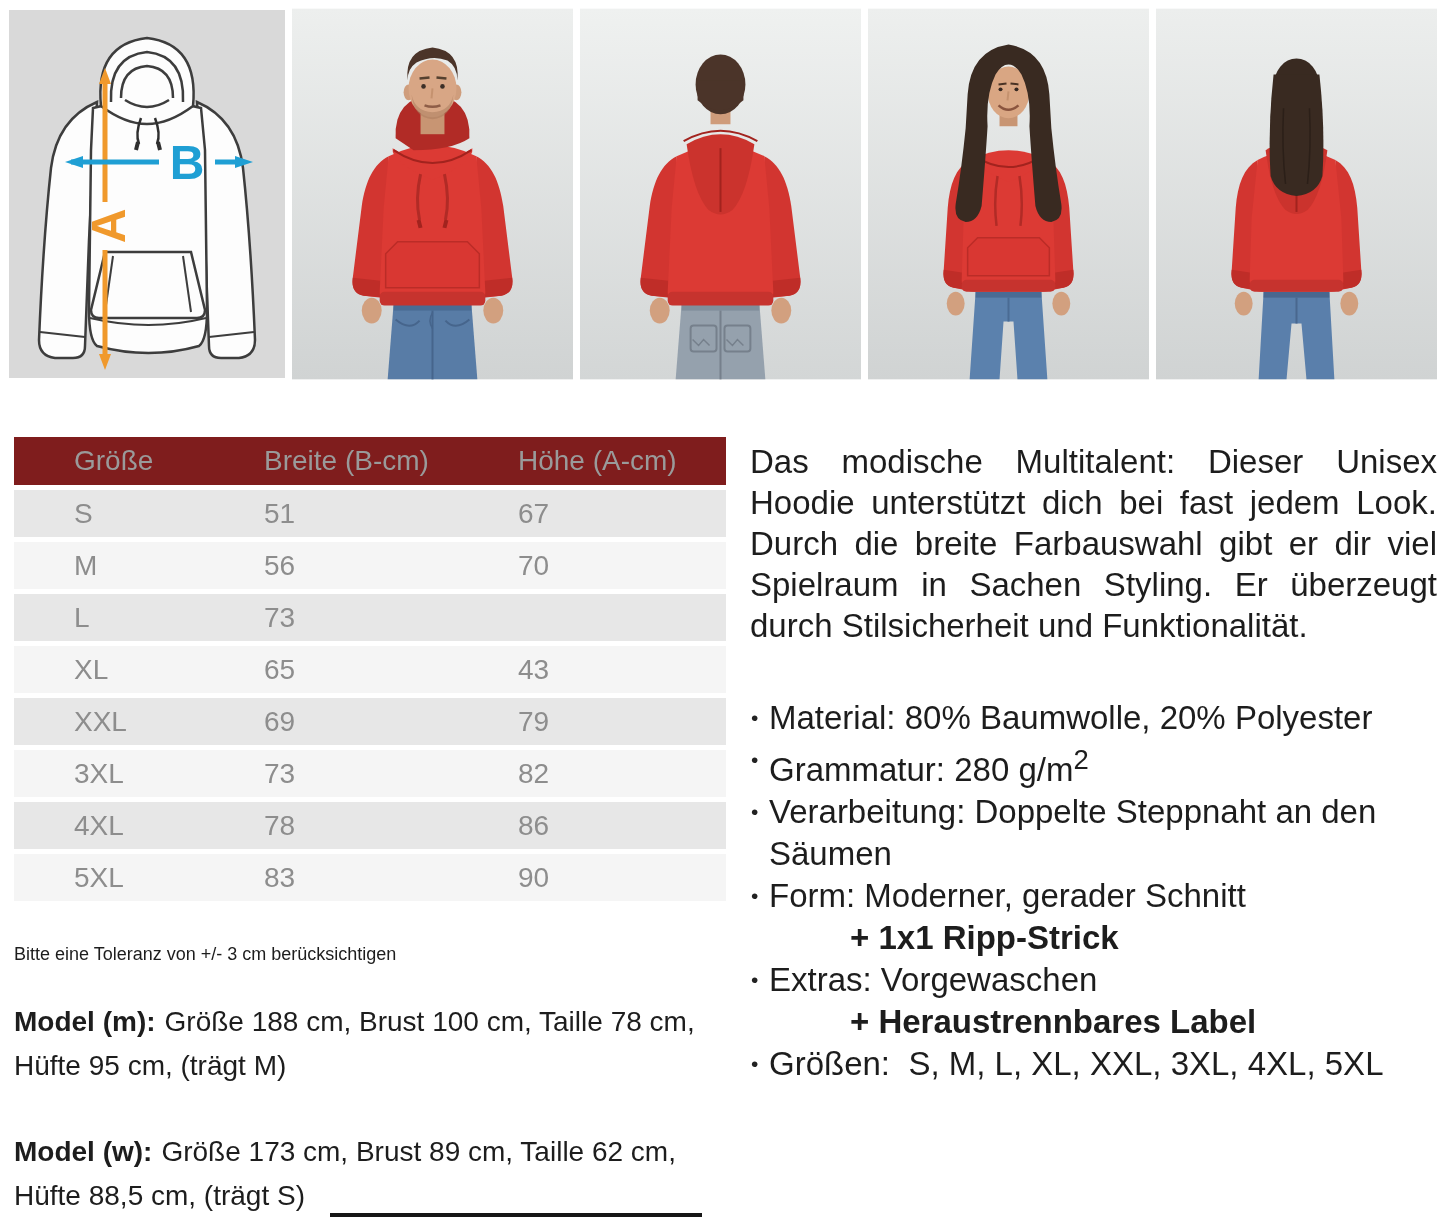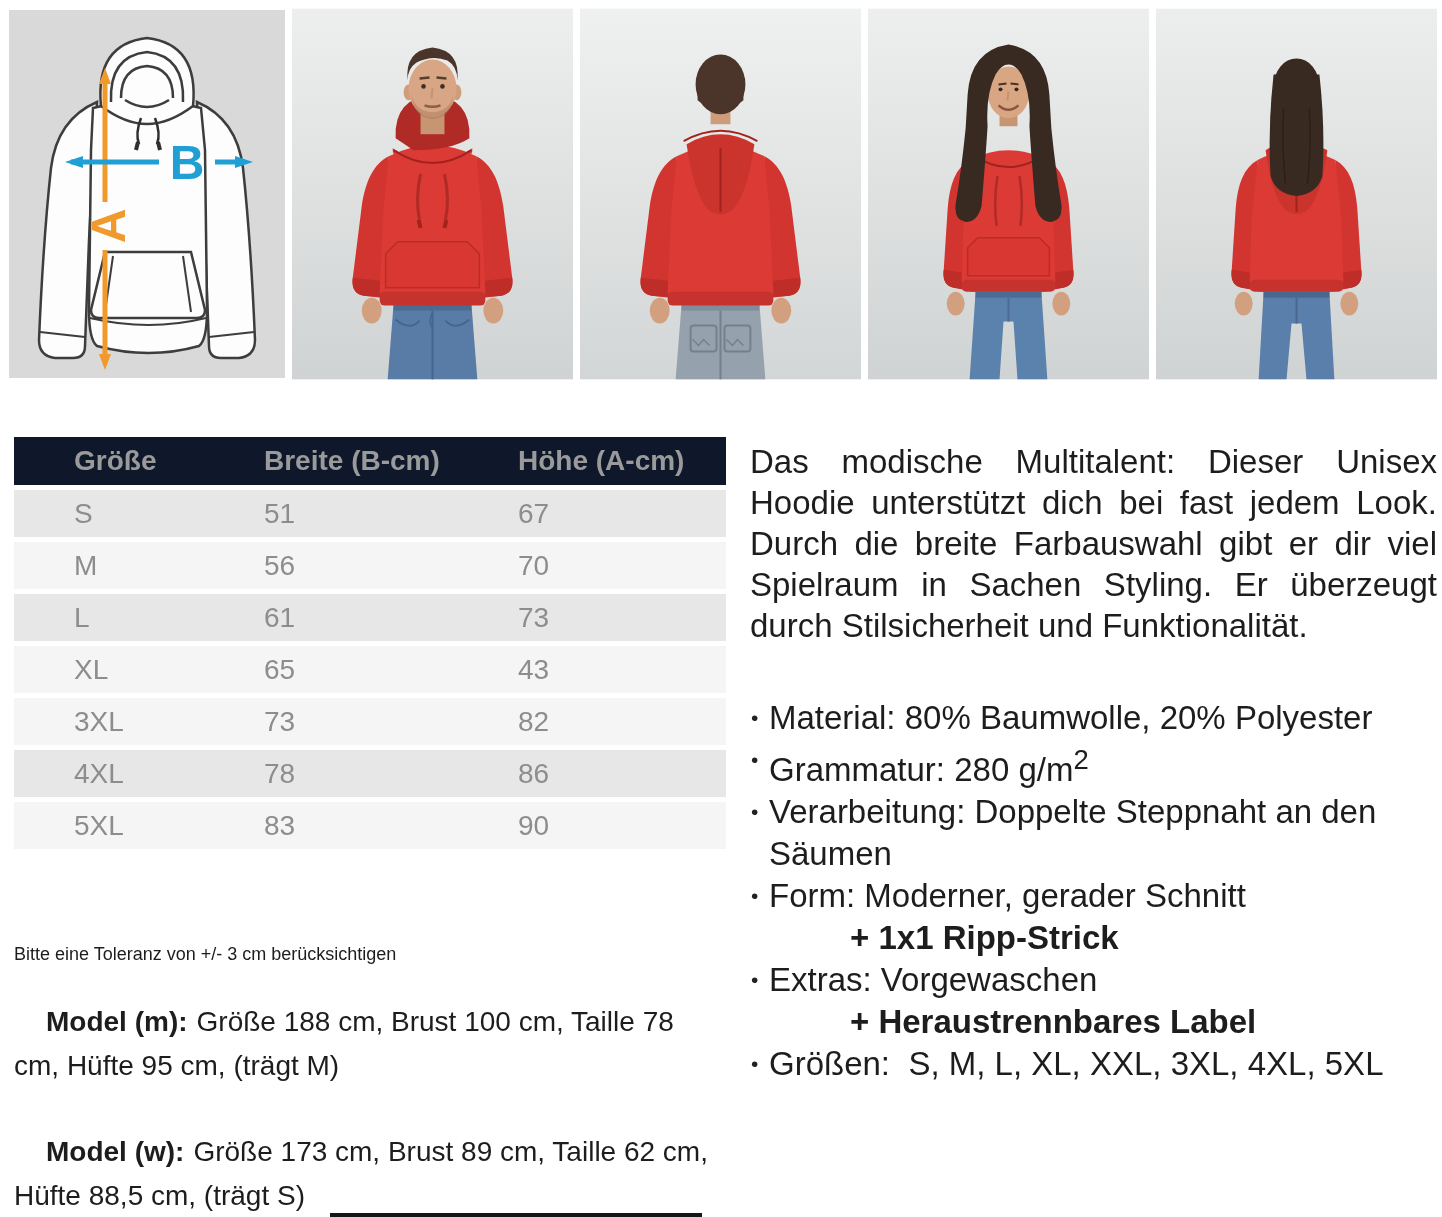--- a/index.html
+++ b/index.html
@@ -9,39 +9,39 @@
   
   .media-row{position:absolute;left:9px;top:8px;width:1428px;height:372px;display:flex;gap:7px;}
   .tile{flex:1;overflow:hidden;}
   .tile svg{display:block;width:100%;height:100%;}
   .diagram-tile{flex:0 0 276px;}
 
   
   .size-table{position:absolute;left:14px;top:437px;width:712px;font-size:28px;color:#8d8d8d;}
   .trow{display:grid;grid-template-columns:250px 254px 1fr;height:52px;align-items:center;
         border-bottom:5px solid #fff;box-sizing:border-box;}
-  .trow.head{height:53px;background:#0f172a;color:#9a9a9a;font-weight:bold;}
+  .trow.head{height:53px;background:#7f1d1d;color:#9a9a9a;}
   .trow .c1{padding-left:60px;}
   .trow.dark{background:#e7e7e7;}
   .trow.light{background:#f5f5f5;}
 
   
   .desc{position:absolute;left:750px;top:441px;width:687px;font-size:33px;line-height:41px;color:#1d1d1d;}
   .desc p{margin:0 0 51px 0;text-align:justify;}
   .bullets{list-style:none;margin:0;padding:0;}
   .bullets li{position:relative;padding-left:19px;line-height:42px;white-space:pre-wrap;}
   .bullets li::before{content:"\2022";position:absolute;left:1px;top:0;font-size:21px;color:#222;}
   .subline{display:block;padding-left:81px;white-space:pre-wrap;font-weight:bold;}
 
   
   .tolerance{position:absolute;left:14px;top:944px;width:700px;font-size:18px;color:#1d1d1d;}
   .model-block{position:absolute;left:14px;width:694px;font-size:28px;line-height:44px;color:#1d1d1d;}
   .model-m{top:1000px;}
   .model-w{top:1130px;}
-  .model-block b{font-weight:bold;margin-right:9px;margin-left:32px;}
+  .model-block b{font-weight:bold;margin-right:9px;}
 
   .bottom-line{position:absolute;left:330px;top:1213px;width:372px;height:4px;background:#161616;}
 </style>
 </head>
 <body>
 
 <div class="page">
 
   <div class="media-row">
 
@@ -233,27 +233,31 @@
       <div>51</div>
       <div>67</div>
     </div>
     <div class="trow light">
       <div class="c1">M</div>
       <div>56</div>
       <div>70</div>
     </div>
     <div class="trow dark">
       <div class="c1">L</div>
-      <div>61</div>
       <div>73</div>
     </div>
     <div class="trow light">
       <div class="c1">XL</div>
       <div>65</div>
       <div>43</div>
+    </div>
+    <div class="trow dark">
+      <div class="c1">XXL</div>
+      <div>69</div>
+      <div>79</div>
     </div>
     <div class="trow light">
       <div class="c1">3XL</div>
       <div>73</div>
       <div>82</div>
     </div>
     <div class="trow dark">
       <div class="c1">4XL</div>
       <div>78</div>
       <div>86</div>

